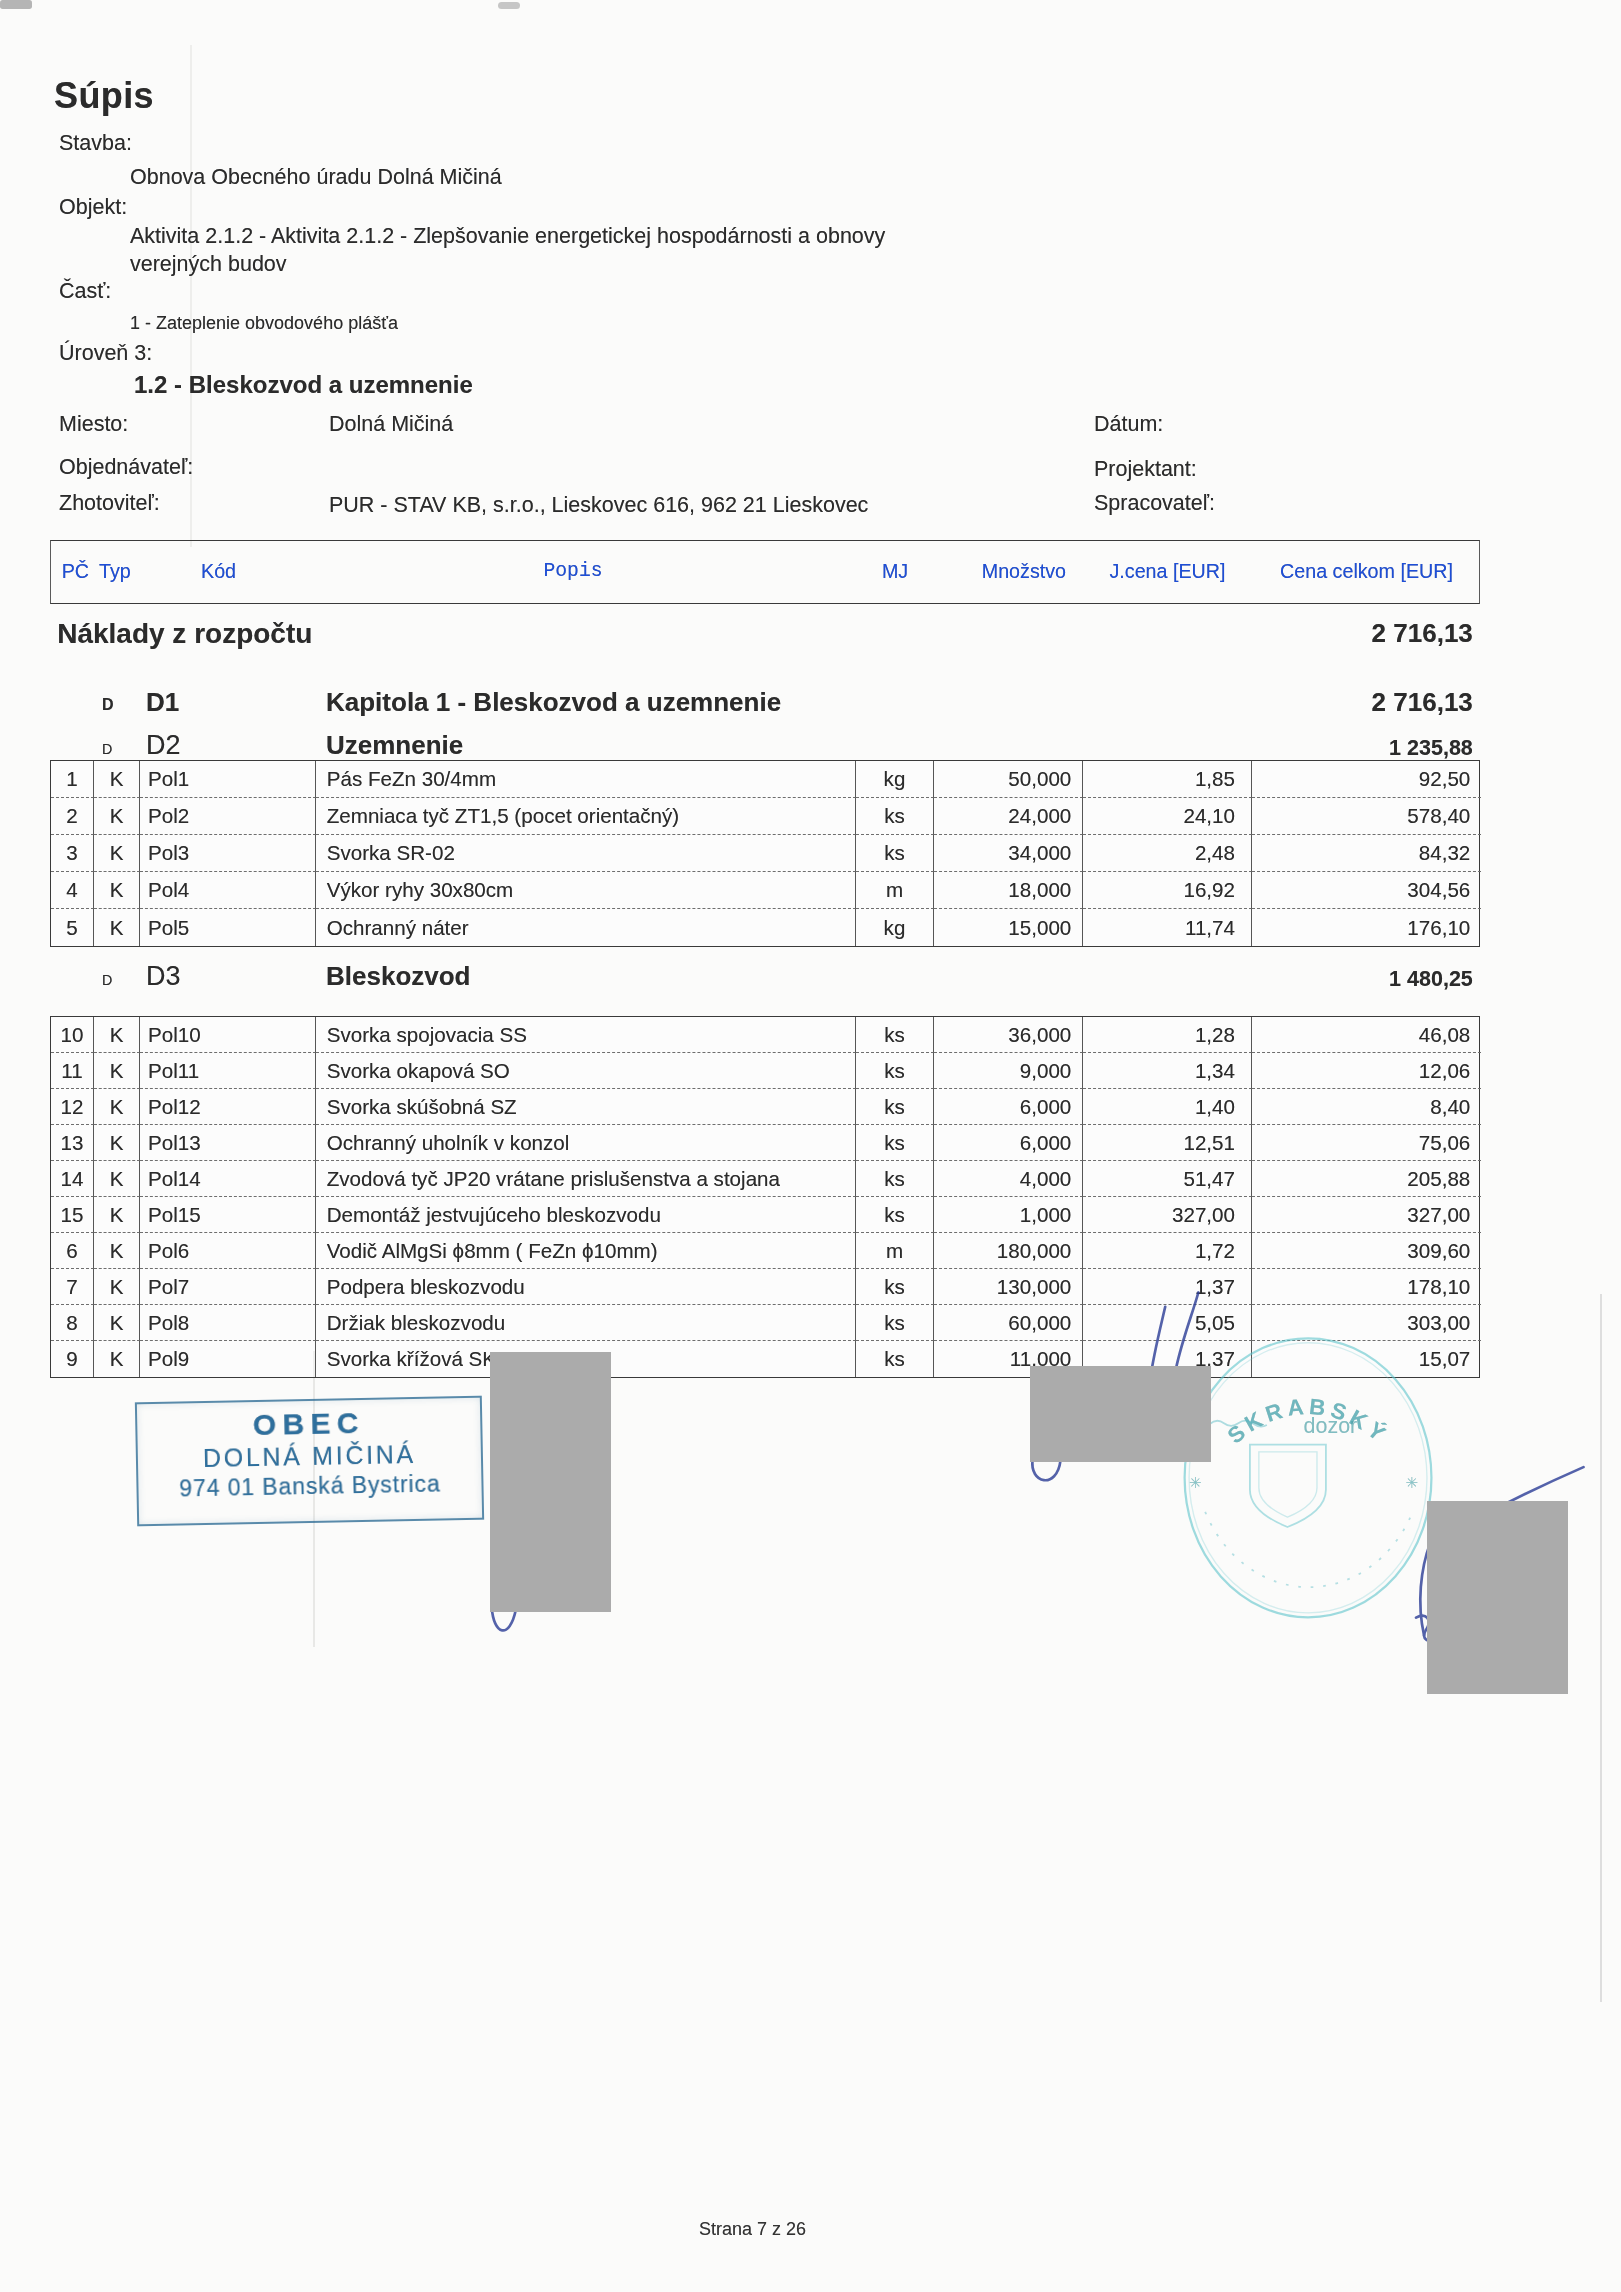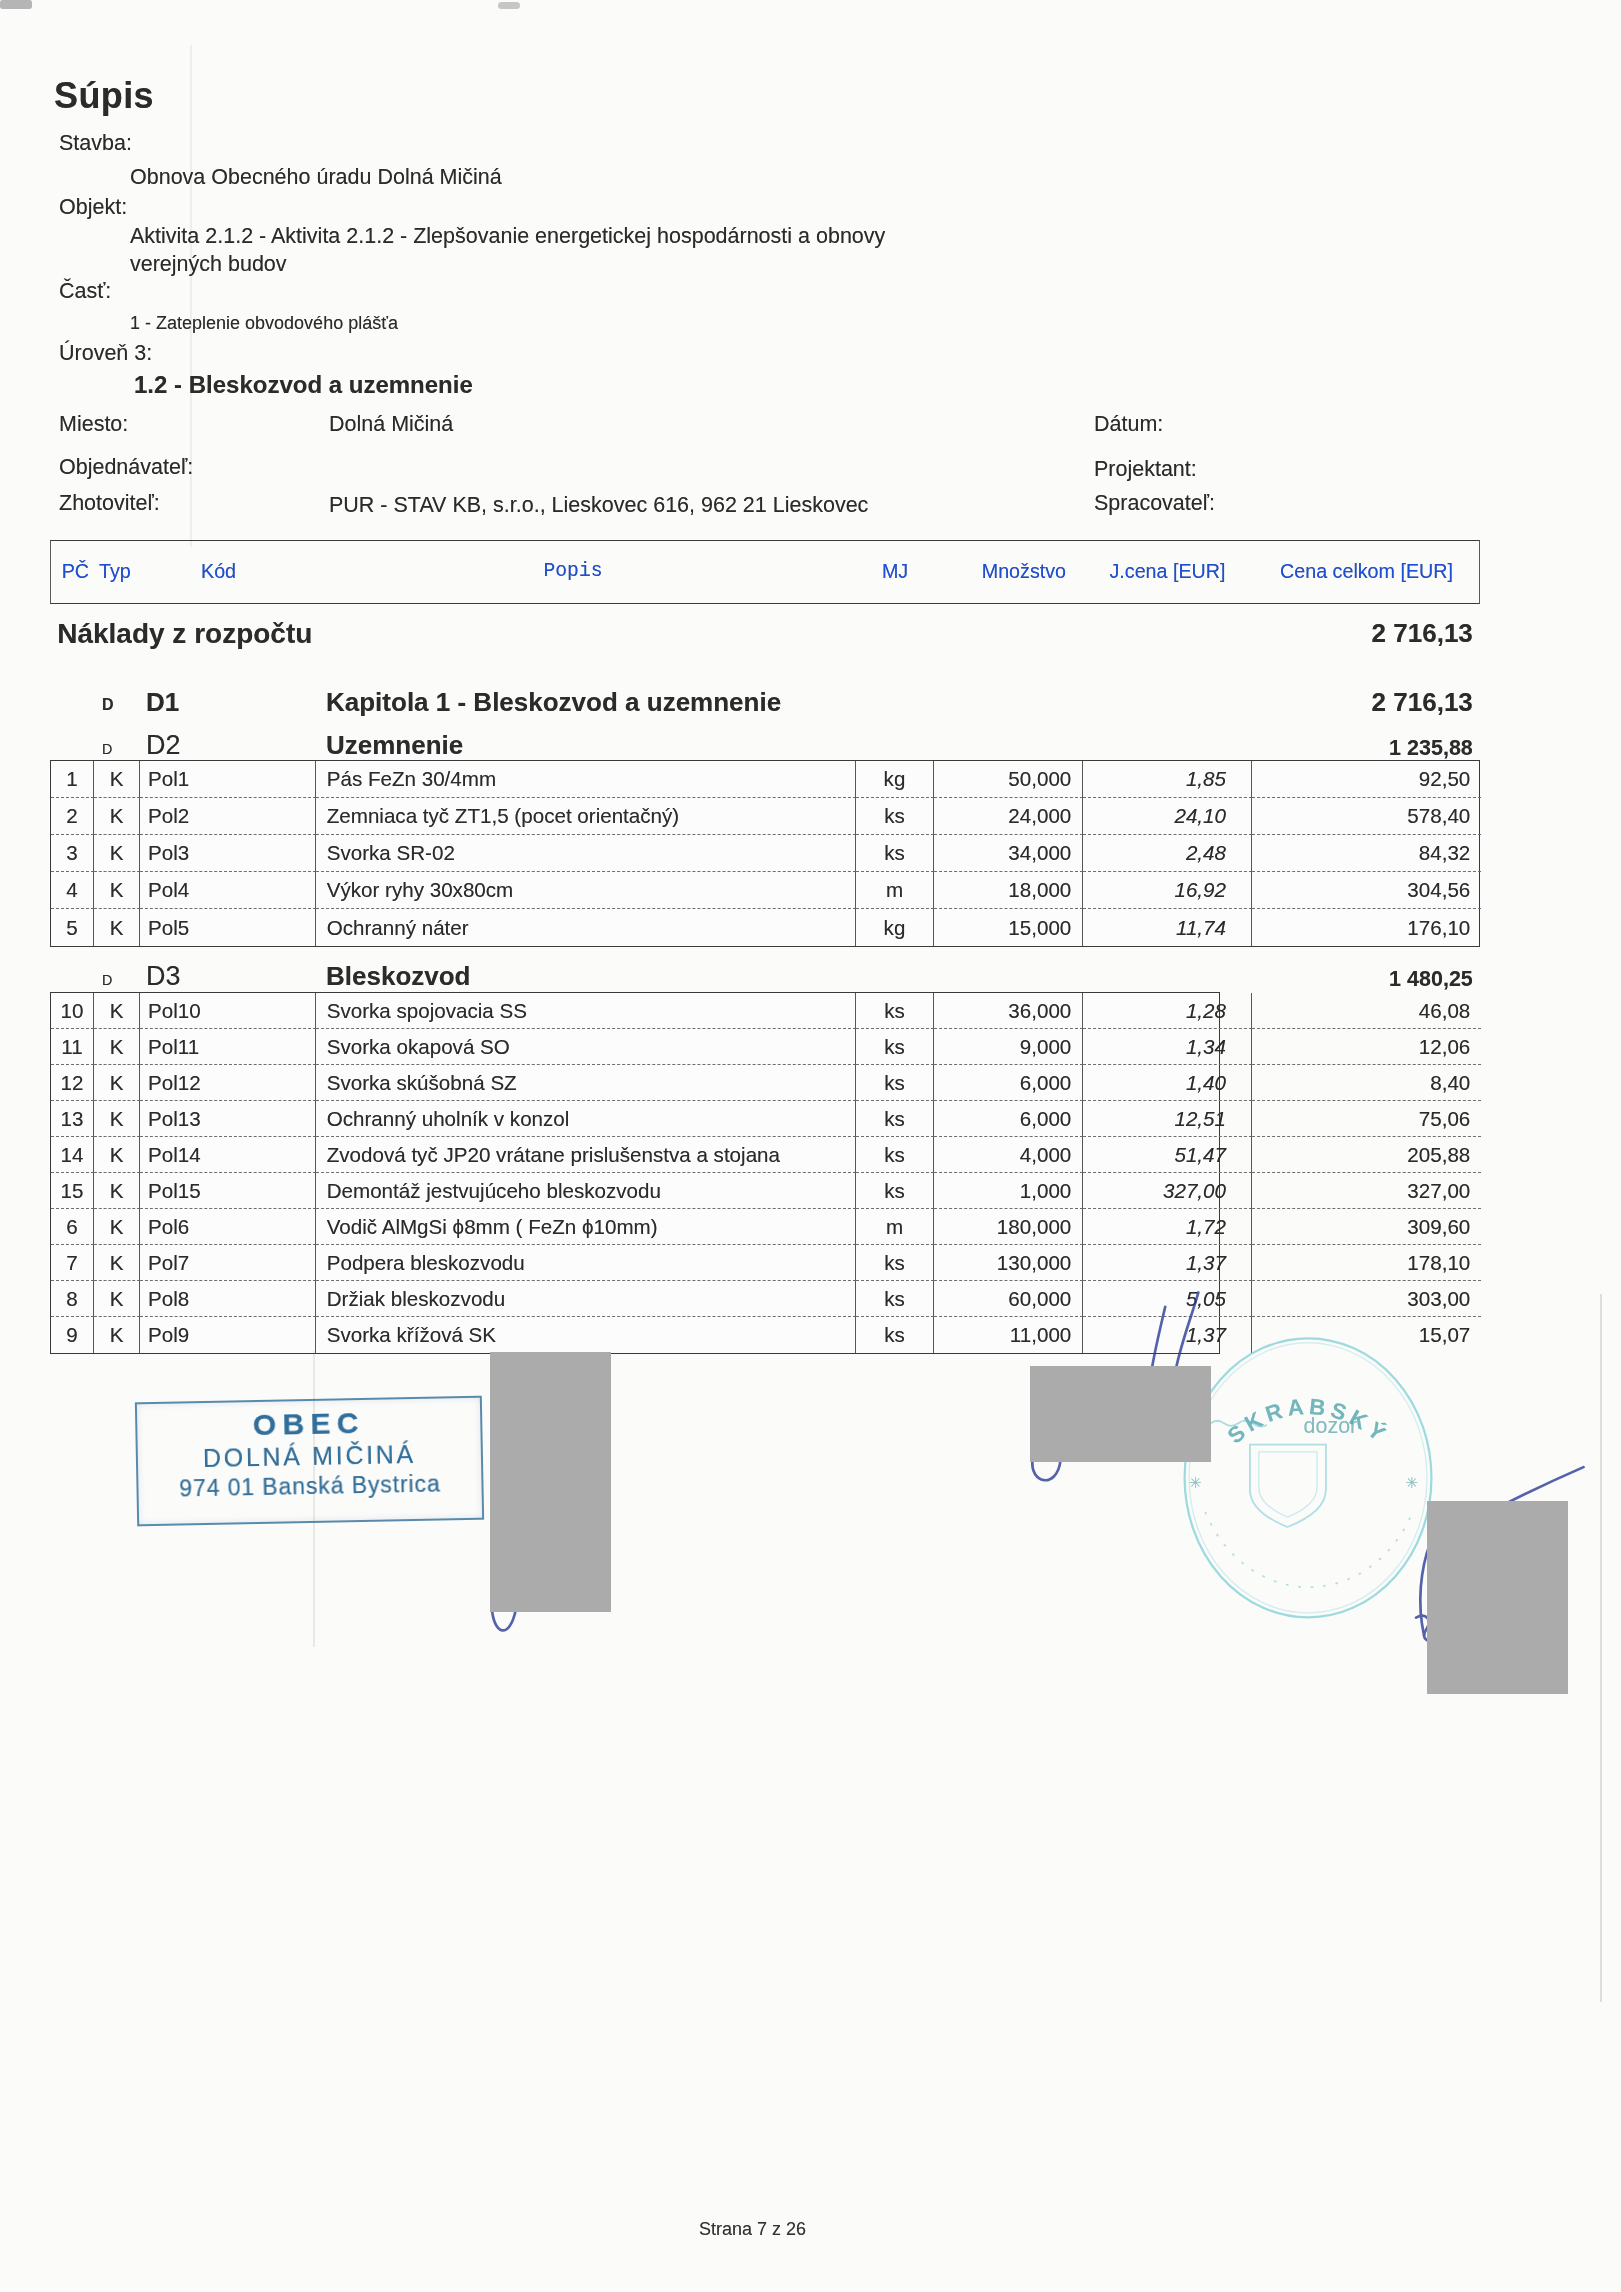--- a/index.html
+++ b/index.html
@@ -47,21 +47,21 @@
     display:flex;align-items:center;font-size:20.6px;overflow:hidden;
   }
   .grid .row:last-of-type .cell{border-bottom:none;}
   .grid .cell:nth-child(8n){border-right:none;}
   .g1 .cell{height:37px;}
   .g2 .cell{height:36px;}
   .c-center{justify-content:center;}
   .c-kod{padding-left:8px;}
   .c-popis{padding-left:10.7px;}
   .c-num{justify-content:flex-end;padding-right:10.7px;}
-  .c-jcena{justify-content:flex-end;padding-right:25px;font-style:italic;}
+  .c-jcena{justify-content:flex-end;padding-right:16px;}
   
   .redact{position:absolute;background:#ababab;}
   .stamp-rect{
     position:absolute;left:136px;top:1399px;width:347px;height:124px;box-sizing:border-box;
     border:2.7px solid rgba(44,106,148,.78);transform:rotate(-1.1deg);
     text-align:center;color:#2e6f9d;filter:blur(0.4px);
     box-shadow:inset 0 0 7.2px rgba(44,106,148,.15);
   }
   .stamp-rect .l1{margin-top:6.3px;font-size:30px;font-weight:700;letter-spacing:6.3px;}
   .stamp-rect .l2{font-size:25px;letter-spacing:2.7px;margin-top:0.9px;}
@@ -198,21 +198,21 @@
 
     </div>
 
     <div class="trow sec" style="top:423px;height:29px;">
       <span class="d-flag small">D</span>
       <span class="d-code">D3</span>
       <span class="d-desc">Bleskozvod</span>
       <span class="d-total">1 480,25</span>
     </div>
 
-    <div class="grid g2" style="top:452px;width:1170px;">
+    <div class="grid g2" style="top:476px;width:1430px;">
 
         <div class="row">
           <div class="cell c-center">10</div>
           <div class="cell c-center">K</div>
           <div class="cell c-kod">Pol10</div>
           <div class="cell c-popis">Svorka spojovacia SS</div>
           <div class="cell c-center">ks</div>
           <div class="cell c-num">36,000</div>
           <div class="cell c-jcena">1,28</div>
           <div class="cell c-num">46,08</div>

